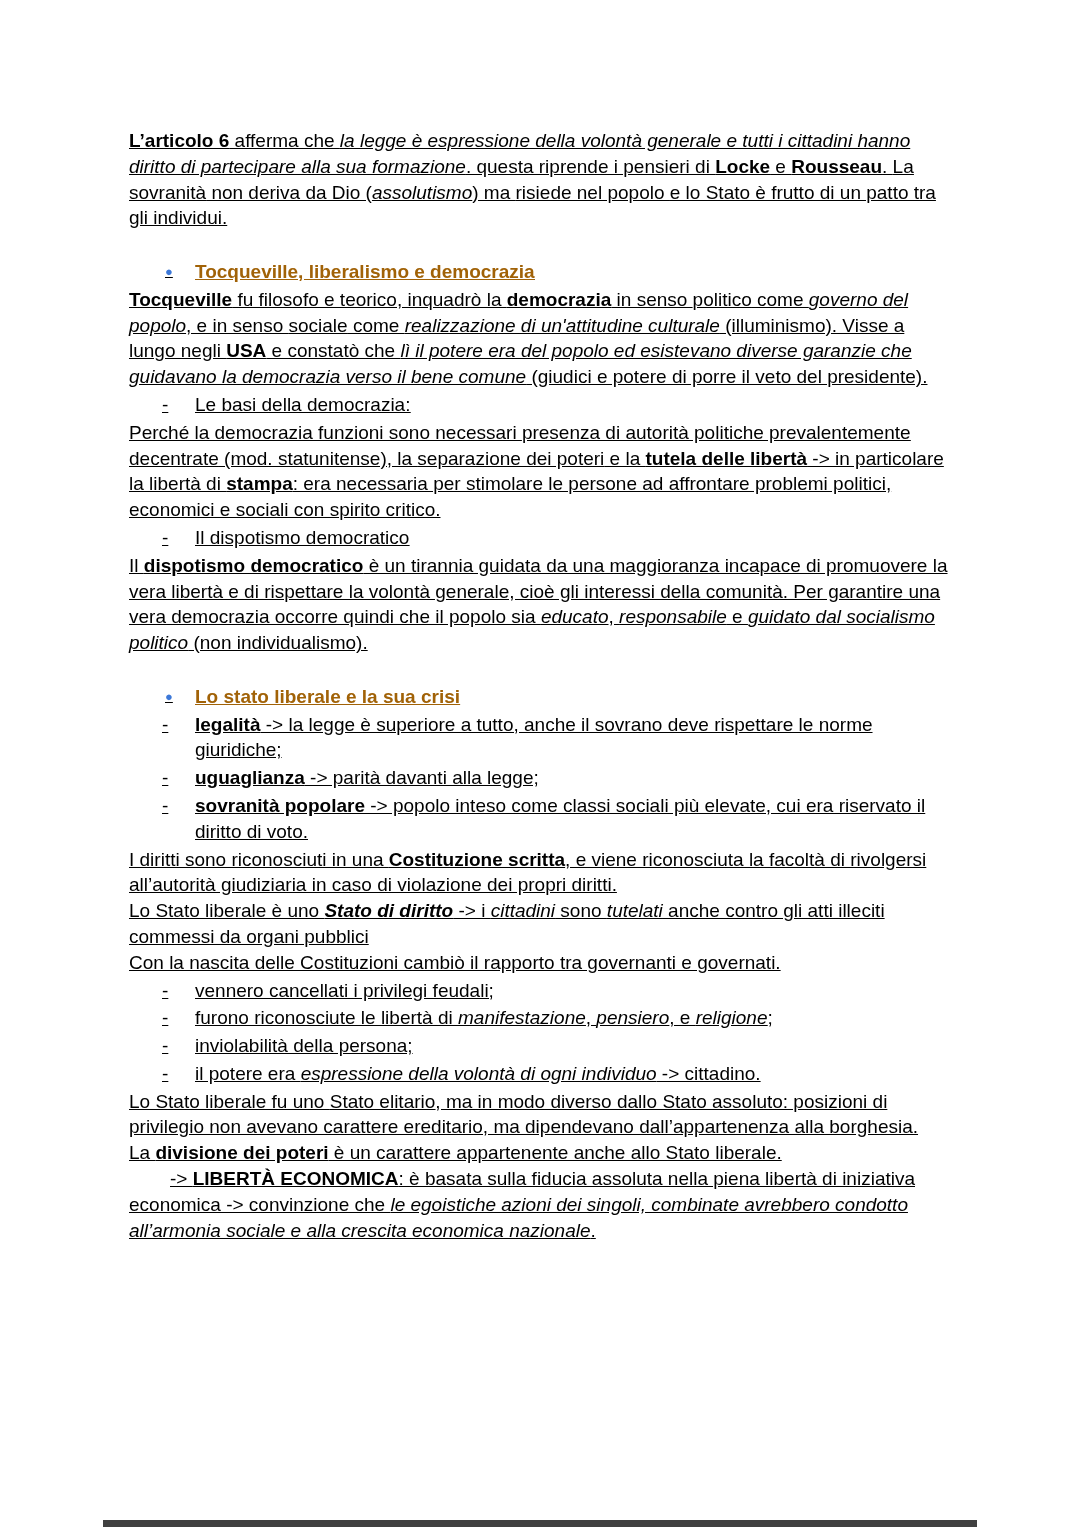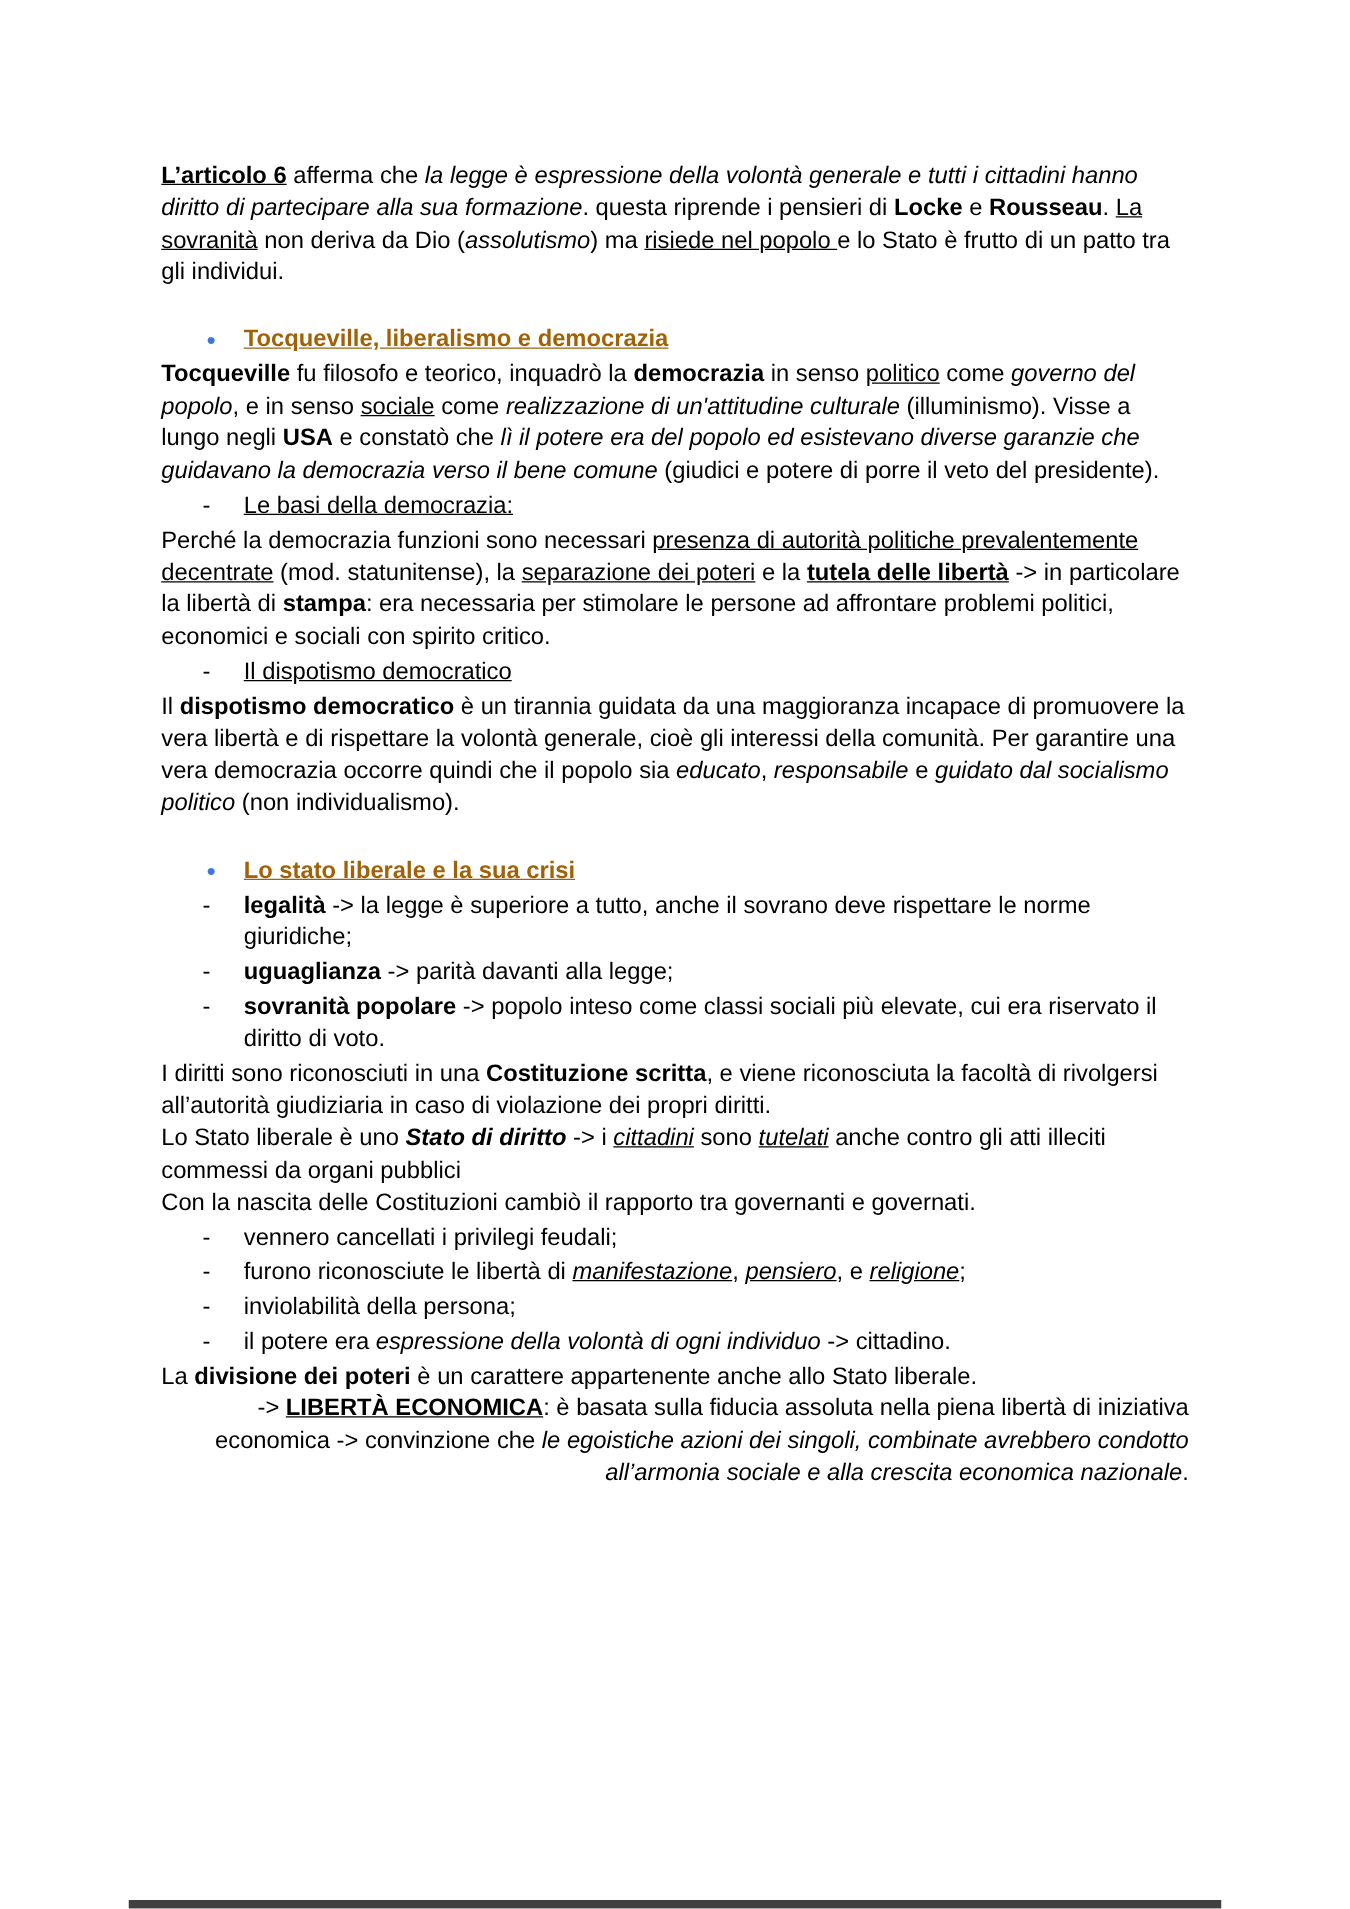--- a/index.html
+++ b/index.html
@@ -18,25 +18,25 @@
     font-size: 19px;
     line-height: 25.8px;
     color: #000000;
   }
   .content {
     position: absolute;
     left: 129px;
     top: 128px;
     width: 822px;
   }
-  .block { margin: 0; }
+  .block { margin: 0; text-decoration: underline; }
   .spacer-line { height: 25.8px; }
 
   .paragraph { }
-  .first-indent { text-indent: 41px; text-align: right; }
+  .first-indent { text-indent: 41px; }
 
   .heading-item, .dash-item {
     display: flex;
     margin: 2px 0;
   }
   .marker {
     flex: none;
     width: 66px;
     box-sizing: border-box;
   }
@@ -117,17 +117,18 @@
         <span class="body"><span class="run">furono riconosciute le libertà di </span><span class="run i u">manifestazione</span><span class="run">, </span><span class="run i u">pensiero</span><span class="run">, e </span><span class="run i u">religione</span><span class="run">;</span></span>
       </div>
       <div class="block dash-item">
         <span class="marker">-</span>
         <span class="body"><span class="run">inviolabilità della persona;</span></span>
       </div>
       <div class="block dash-item">
         <span class="marker">-</span>
         <span class="body"><span class="run">il potere era </span><span class="run i">espressione della volontà di ogni individuo</span><span class="run"> -&gt; cittadino.</span></span>
       </div>
+      <div class="block paragraph"><span class="body"><span class="run">Lo Stato liberale fu uno </span><span class="run u">Stato elitario</span><span class="run">, ma in modo diverso dallo Stato assoluto: posizioni di privilegio non avevano carattere ereditario, ma dipendevano dall’appartenenza alla borghesia.</span></span></div>
       <div class="block paragraph"><span class="body"><span class="run">La </span><span class="run b">divisione dei poteri</span><span class="run"> è un carattere appartenente anche allo Stato liberale.</span></span></div>
       <div class="block paragraph first-indent"><span class="body"><span class="run">-&gt; </span><span class="run b u">LIBERTÀ ECONOMICA</span><span class="run">: è basata sulla fiducia assoluta nella piena libertà di iniziativa economica -&gt; convinzione che </span><span class="run i">le egoistiche azioni dei singoli, combinate avrebbero condotto all’armonia sociale e alla crescita economica nazionale</span><span class="run">.</span></span></div>
     </div>
   <div class="page-bottom-strip"></div>
 </div>
 
 </body></html>

